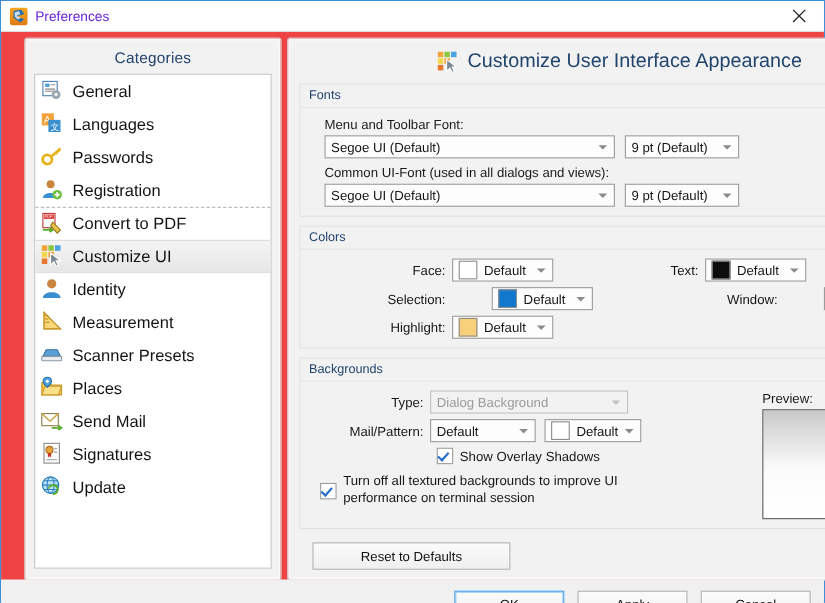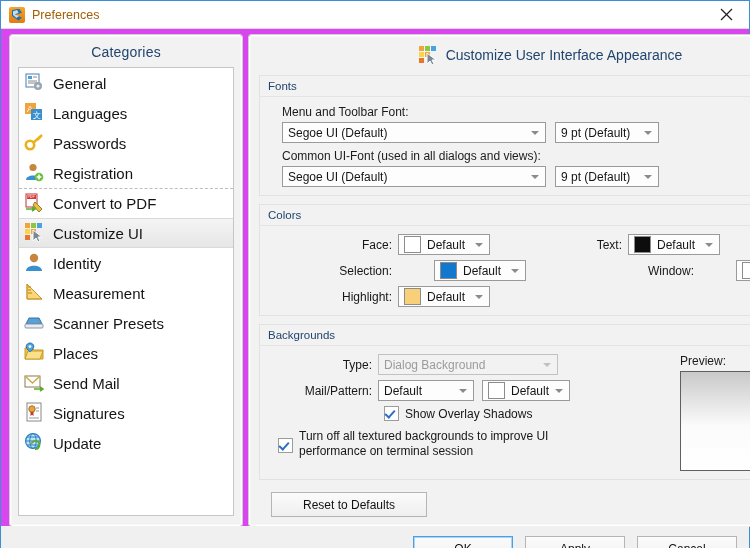--- a/index.html
+++ b/index.html
@@ -22,30 +22,30 @@
     display:flex;align-items:center;position:relative;
     border-bottom:1px solid #dcdcdc;
   }
   .app-icon{width:16px;height:16px;margin-left:8px;position:relative;flex:0 0 16px;}
   .app-icon .sq{position:absolute;left:0;top:0;width:16px;height:16px;
     background:linear-gradient(#f6a623,#e07c11);border-radius:2px;}
   .app-icon .sw{position:absolute;left:3px;top:2px;width:10px;height:12px;
     background:#1f6fb5;clip-path:polygon(0% 15%,70% 0%,100% 35%,30% 55%,100% 75%,65% 100%,0% 62%);}
   .app-icon .sw2{position:absolute;left:4px;top:3px;width:7px;height:9px;
     background:#ffffff;clip-path:polygon(0% 20%,60% 5%,80% 35%,25% 55%,85% 72%,50% 95%,0% 60%);opacity:.75;}
-  .title-text{margin-left:7px;font-size:12.5px;color:#a16207;}
+  .title-text{margin-left:7px;font-size:12.5px;color:#6d28d9;}
   .close-btn{
     position:absolute;right:0;top:0;width:45px;height:26px;
     display:flex;align-items:center;justify-content:center;cursor:default;
   }
   .close-btn svg{display:block;}
   
   .content{
-    flex:1;display:flex;padding:6px 7px 0 9px;box-sizing:border-box;
-    background:#d946ef;
+    flex:1;display:flex;padding:6px 7px 0 22px;box-sizing:border-box;
+    background:#ef4444;
   }
   .panel{
     background:#f2f2f2;
     border:1px solid #ffffff;
     outline:1px solid #d0d0d0;
     box-sizing:border-box;
     box-shadow:inset 0 0 0 1px #f7f7f7;
   }
   
   .cats{
@@ -75,21 +75,21 @@
   
   .right{
     flex:1;display:flex;flex-direction:column;border-radius:2px;
     padding:0 9px 8px 9px;box-sizing:border-box;
   }
   .pane-head{
     display:flex;align-items:center;justify-content:center;
     padding:9px 0 10px 0;
   }
   .pane-head .hicon{width:20px;height:20px;margin-right:8px;position:relative;flex:0 0 20px;}
-  .pane-head span{font-size:14px;color:#22456e;}
+  .pane-head span{font-size:18px;color:#22456e;}
   .group{margin-bottom:8px;border:1px solid #e2e2e2;background:#f2f2f2;padding:0 0 8px 0;}
   .group > .gtitle{
     font-size:11.5px;color:#22456e;padding:4px 0 4px 8px;
     border-bottom:1px solid #e4e4e4;margin-bottom:8px;
   }
   .row{display:flex;align-items:center;margin:0 12px 5px 12px;}
   .lbl{font-size:12px;color:#171717;}
   .fieldlabel{margin:0 0 3px 22px;font-size:12px;}
   
   .combo{
@@ -121,21 +121,21 @@
     background:linear-gradient(#c9c9c9,#fbfbfb 55%,#ffffff);
   }
   
   .btn{
     height:23px;box-sizing:border-box;
     background:linear-gradient(#fbfbfb,#efefef);
     border:1px solid #b5b5b5;font-size:12px;color:#111;
     display:inline-flex;align-items:center;justify-content:center;
     font-family:"Liberation Sans",sans-serif;
   }
-  .reset-btn{width:156px;height:25px;margin:4px 0 0 12px;}
+  .reset-btn{width:180px;height:25px;margin:4px 0 0 12px;}
   .footer{
     height:46px;flex:0 0 46px;display:flex;align-items:center;
     justify-content:flex-end;padding-right:12px;background:#f0f0f0;
   }
   .footer .btn{width:100px;height:26px;margin-left:12px;}
   .btn.focus{border:1px solid #4aa0e6;box-shadow:0 0 0 1px #a8d5f5 inset;}
   u{text-decoration:underline;}
 </style>
 </head>
 <body>

